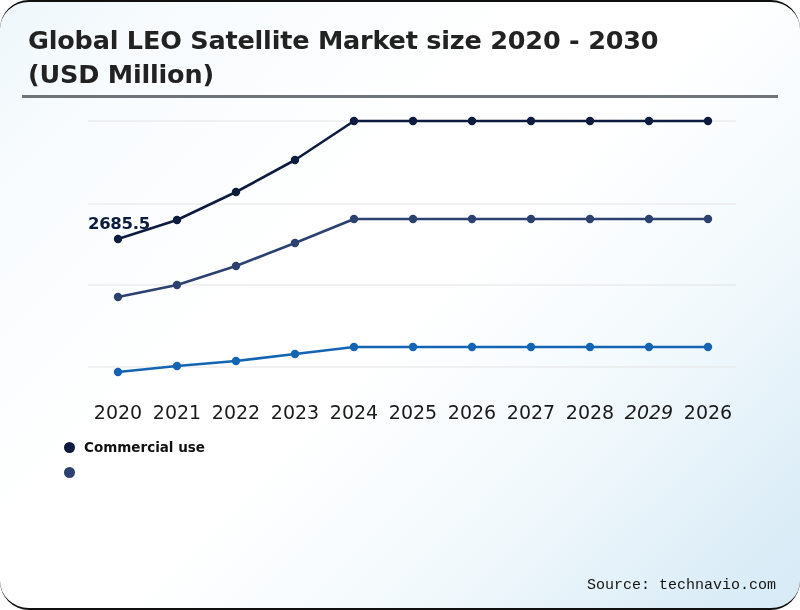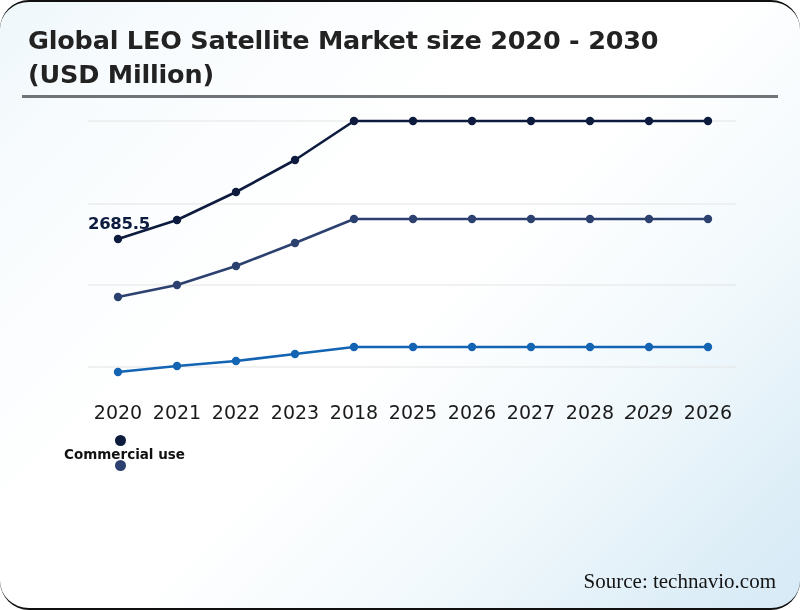--- a/index.html
+++ b/index.html
@@ -108,21 +108,20 @@
   #legend {
     position: absolute;
     left: 64px;
     top: 433px;
   }
   .legend-row {
     display: flex;
     align-items: center;
     height: 24px;
     margin-bottom: 1px;
-    flex-direction: column;
   }
   .legend-dot {
     width: 11px;
     height: 11px;
     border-radius: 50%;
     flex: 0 0 auto;
     margin-right: 9px;
   }
   .legend-label {
     font-family: "DejaVu Sans", sans-serif;
@@ -130,22 +129,22 @@
     font-weight: bold;
     color: #111111;
     white-space: nowrap;
   }
 
   
   #source-note {
     position: absolute;
     right: 24px;
     bottom: 14px;
-    font-family: Liberation Serif, serif;
-    font-size: 21px;
+    font-family: Liberation Mono, monospace;
+    font-size: 15px;
     font-weight: normal;
     color: #141414;
   }
 </style>
 </head>
 <body>
 
 <div id="page">
 
   <div id="title-block">
@@ -200,21 +199,21 @@
           <circle cx="708" cy="345" r="4.2" fill="#1464b4"></circle>
         </g>
     </svg>
   </div>
 
   <div id="x-axis">
       <div class="x-tick" style="left: 118px;">2020</div>
       <div class="x-tick" style="left: 177px;">2021</div>
       <div class="x-tick" style="left: 236px;">2022</div>
       <div class="x-tick" style="left: 295px;">2023</div>
-      <div class="x-tick" style="left: 354px;">2018</div>
+      <div class="x-tick" style="left: 354px;">2024</div>
       <div class="x-tick" style="left: 413px;">2025</div>
       <div class="x-tick" style="left: 472px;">2026</div>
       <div class="x-tick" style="left: 531px;">2027</div>
       <div class="x-tick" style="left: 590px;">2028</div>
       <div class="x-tick" style="left: 649px; font-style: italic;">2029</div>
       <div class="x-tick" style="left: 708px;">2026</div>
     </div>
 
   <div id="data-label-2685">2685.5</div>
 

